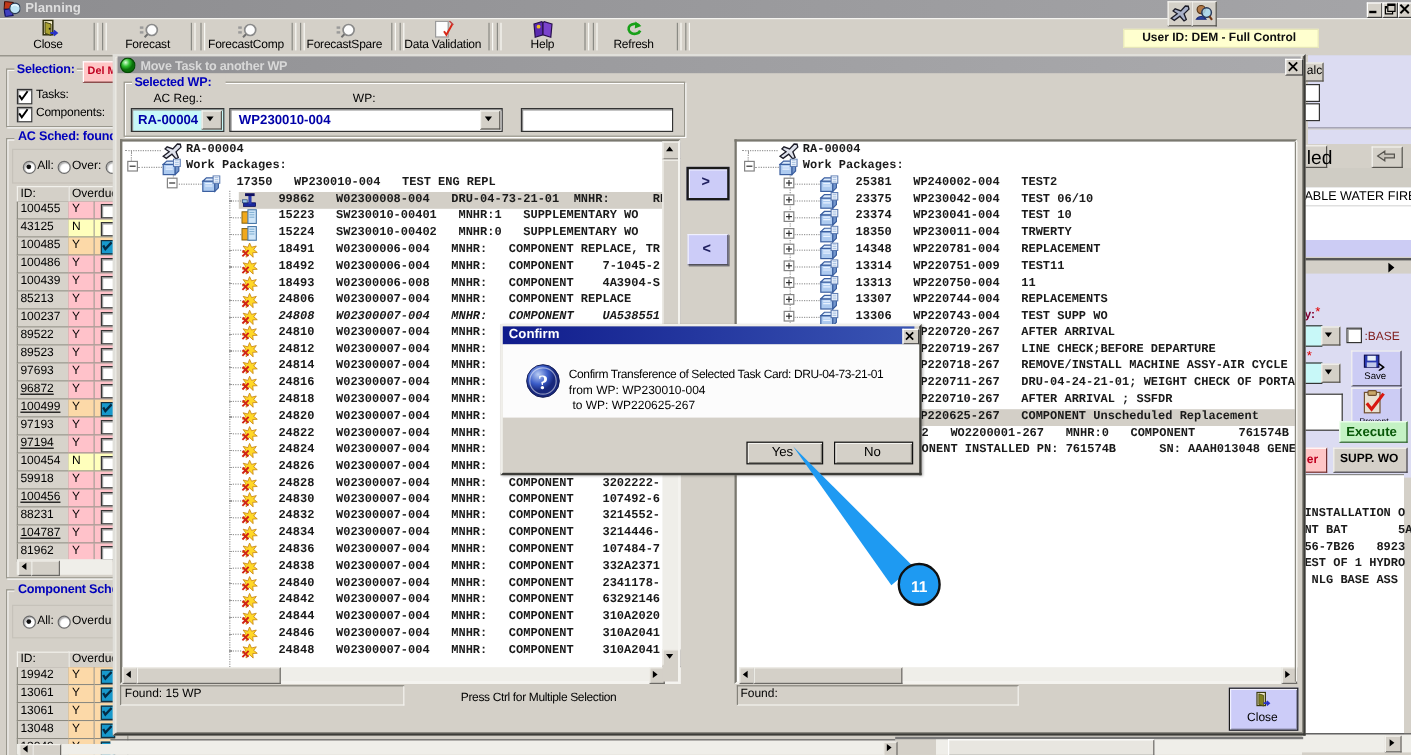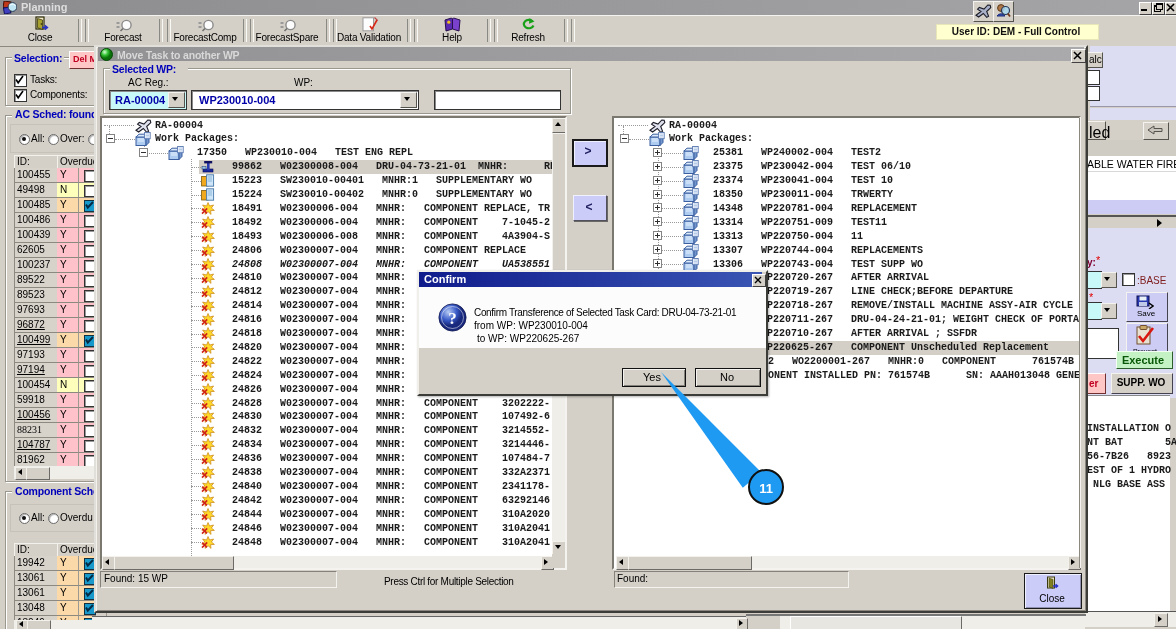--- a/index.html
+++ b/index.html
@@ -128,21 +128,21 @@
 <div class="abs" style="left:17px;top:156px;font-size:10px;">ID:</div>
 <div class="abs" style="left:57px;top:155px;width:38px;height:12px;background:#d4d0c8;border:1px solid;border-color:#f2f1ec #77756d #77756d #f2f1ec;"></div>
 <div class="abs" style="left:60px;top:156px;font-size:10px;white-space:nowrap;">Overdue</div>
 <div class="abs" style="left:14px;top:168px;width:42px;height:14.0px;background:#d7d3cb;border-right:1px solid #8c8a80;border-bottom:1px solid #8c8a80;border-left:1px solid #8c8a80;"></div>
 <div class="abs" style="left:17px;top:169px;font-size:10px;">100455</div>
 <div class="abs" style="left:57px;top:168px;width:21px;height:14.0px;background:#ffc2ca;border-right:1px solid #9c9a90;border-bottom:1px solid #8c8a80;"></div>
 <div class="abs" style="left:60px;top:169px;font-size:10px;">Y</div>
 <div class="abs" style="left:79px;top:168px;width:17px;height:14.0px;background:#ffc2ca;border-bottom:1px solid #8c8a80;"></div>
 <div class="abs" style="left:84px;top:170px;width:10px;height:10px;background:#fff;border:1px solid #333;box-shadow:inset 1px 1px 0 #999;"></div>
 <div class="abs" style="left:14px;top:183.0px;width:42px;height:14.0px;background:#d7d3cb;border-right:1px solid #8c8a80;border-bottom:1px solid #8c8a80;border-left:1px solid #8c8a80;"></div>
-<div class="abs" style="left:17px;top:184.0px;font-size:10px;">49498</div>
+<div class="abs" style="left:17px;top:184.0px;font-size:10px;">43125</div>
 <div class="abs" style="left:57px;top:183.0px;width:21px;height:14.0px;background:#ffffbc;border-right:1px solid #9c9a90;border-bottom:1px solid #8c8a80;"></div>
 <div class="abs" style="left:60px;top:184.0px;font-size:10px;">N</div>
 <div class="abs" style="left:79px;top:183.0px;width:17px;height:14.0px;background:#ffffbc;border-bottom:1px solid #8c8a80;"></div>
 <div class="abs" style="left:84px;top:185.0px;width:10px;height:10px;background:#fff;border:1px solid #333;box-shadow:inset 1px 1px 0 #999;"></div>
 <div class="abs" style="left:14px;top:198.0px;width:42px;height:14.0px;background:#d7d3cb;border-right:1px solid #8c8a80;border-bottom:1px solid #8c8a80;border-left:1px solid #8c8a80;"></div>
 <div class="abs" style="left:17px;top:199.0px;font-size:10px;">100485</div>
 <div class="abs" style="left:57px;top:198.0px;width:21px;height:14.0px;background:#fcd9a8;border-right:1px solid #9c9a90;border-bottom:1px solid #8c8a80;"></div>
 <div class="abs" style="left:60px;top:199.0px;font-size:10px;">Y</div>
 <div class="abs" style="left:79px;top:198.0px;width:17px;height:14.0px;background:#fcd9a8;border-bottom:1px solid #8c8a80;"></div>
 <div class="abs" style="left:84px;top:200.0px;width:10px;height:10px;background:#1899cc;border:1px solid #15303f;">
@@ -156,21 +156,21 @@
 <div class="abs" style="left:60px;top:214.0px;font-size:10px;">Y</div>
 <div class="abs" style="left:79px;top:213.0px;width:17px;height:14.0px;background:#ffc2ca;border-bottom:1px solid #8c8a80;"></div>
 <div class="abs" style="left:84px;top:215.0px;width:10px;height:10px;background:#fff;border:1px solid #333;box-shadow:inset 1px 1px 0 #999;"></div>
 <div class="abs" style="left:14px;top:228.0px;width:42px;height:14.0px;background:#d7d3cb;border-right:1px solid #8c8a80;border-bottom:1px solid #8c8a80;border-left:1px solid #8c8a80;"></div>
 <div class="abs" style="left:17px;top:229.0px;font-size:10px;">100439</div>
 <div class="abs" style="left:57px;top:228.0px;width:21px;height:14.0px;background:#ffc2ca;border-right:1px solid #9c9a90;border-bottom:1px solid #8c8a80;"></div>
 <div class="abs" style="left:60px;top:229.0px;font-size:10px;">Y</div>
 <div class="abs" style="left:79px;top:228.0px;width:17px;height:14.0px;background:#ffc2ca;border-bottom:1px solid #8c8a80;"></div>
 <div class="abs" style="left:84px;top:230.0px;width:10px;height:10px;background:#fff;border:1px solid #333;box-shadow:inset 1px 1px 0 #999;"></div>
 <div class="abs" style="left:14px;top:243.0px;width:42px;height:14.0px;background:#d7d3cb;border-right:1px solid #8c8a80;border-bottom:1px solid #8c8a80;border-left:1px solid #8c8a80;"></div>
-<div class="abs" style="left:17px;top:244.0px;font-size:10px;">62605</div>
+<div class="abs" style="left:17px;top:244.0px;font-size:10px;">85213</div>
 <div class="abs" style="left:57px;top:243.0px;width:21px;height:14.0px;background:#ffc2ca;border-right:1px solid #9c9a90;border-bottom:1px solid #8c8a80;"></div>
 <div class="abs" style="left:60px;top:244.0px;font-size:10px;">Y</div>
 <div class="abs" style="left:79px;top:243.0px;width:17px;height:14.0px;background:#ffc2ca;border-bottom:1px solid #8c8a80;"></div>
 <div class="abs" style="left:84px;top:245.0px;width:10px;height:10px;background:#fff;border:1px solid #333;box-shadow:inset 1px 1px 0 #999;"></div>
 <div class="abs" style="left:14px;top:258.0px;width:42px;height:14.0px;background:#d7d3cb;border-right:1px solid #8c8a80;border-bottom:1px solid #8c8a80;border-left:1px solid #8c8a80;"></div>
 <div class="abs" style="left:17px;top:259.0px;font-size:10px;">100237</div>
 <div class="abs" style="left:57px;top:258.0px;width:21px;height:14.0px;background:#ffc2ca;border-right:1px solid #9c9a90;border-bottom:1px solid #8c8a80;"></div>
 <div class="abs" style="left:60px;top:259.0px;font-size:10px;">Y</div>
 <div class="abs" style="left:79px;top:258.0px;width:17px;height:14.0px;background:#ffc2ca;border-bottom:1px solid #8c8a80;"></div>
 <div class="abs" style="left:84px;top:260.0px;width:10px;height:10px;background:#fff;border:1px solid #333;box-shadow:inset 1px 1px 0 #999;"></div>
@@ -232,21 +232,21 @@
 <div class="abs" style="left:60px;top:394.0px;font-size:10px;">Y</div>
 <div class="abs" style="left:79px;top:393.0px;width:17px;height:14.0px;background:#ffc2ca;border-bottom:1px solid #8c8a80;"></div>
 <div class="abs" style="left:84px;top:395.0px;width:10px;height:10px;background:#fff;border:1px solid #333;box-shadow:inset 1px 1px 0 #999;"></div>
 <div class="abs" style="left:14px;top:408.0px;width:42px;height:14.0px;background:#d7d3cb;border-right:1px solid #8c8a80;border-bottom:1px solid #8c8a80;border-left:1px solid #8c8a80;"></div>
 <div class="abs" style="left:17px;top:409.0px;font-size:10px;text-decoration:underline;">100456</div>
 <div class="abs" style="left:57px;top:408.0px;width:21px;height:14.0px;background:#ffc2ca;border-right:1px solid #9c9a90;border-bottom:1px solid #8c8a80;"></div>
 <div class="abs" style="left:60px;top:409.0px;font-size:10px;">Y</div>
 <div class="abs" style="left:79px;top:408.0px;width:17px;height:14.0px;background:#ffc2ca;border-bottom:1px solid #8c8a80;"></div>
 <div class="abs" style="left:84px;top:410.0px;width:10px;height:10px;background:#fff;border:1px solid #333;box-shadow:inset 1px 1px 0 #999;"></div>
 <div class="abs" style="left:14px;top:423.0px;width:42px;height:14.0px;background:#d7d3cb;border-right:1px solid #8c8a80;border-bottom:1px solid #8c8a80;border-left:1px solid #8c8a80;"></div>
-<div class="abs" style="left:17px;top:424.0px;font-size:10px;font-family:Liberation Serif, serif;">88231</div>
+<div class="abs" style="left:17px;top:424.0px;font-size:10px;">88231</div>
 <div class="abs" style="left:57px;top:423.0px;width:21px;height:14.0px;background:#ffc2ca;border-right:1px solid #9c9a90;border-bottom:1px solid #8c8a80;"></div>
 <div class="abs" style="left:60px;top:424.0px;font-size:10px;">Y</div>
 <div class="abs" style="left:79px;top:423.0px;width:17px;height:14.0px;background:#ffc2ca;border-bottom:1px solid #8c8a80;"></div>
 <div class="abs" style="left:84px;top:425.0px;width:10px;height:10px;background:#fff;border:1px solid #333;box-shadow:inset 1px 1px 0 #999;"></div>
 <div class="abs" style="left:14px;top:438.0px;width:42px;height:14.0px;background:#d7d3cb;border-right:1px solid #8c8a80;border-bottom:1px solid #8c8a80;border-left:1px solid #8c8a80;"></div>
 <div class="abs" style="left:17px;top:439.0px;font-size:10px;text-decoration:underline;">104787</div>
 <div class="abs" style="left:57px;top:438.0px;width:21px;height:14.0px;background:#ffc2ca;border-right:1px solid #9c9a90;border-bottom:1px solid #8c8a80;"></div>
 <div class="abs" style="left:60px;top:439.0px;font-size:10px;">Y</div>
 <div class="abs" style="left:79px;top:438.0px;width:17px;height:14.0px;background:#ffc2ca;border-bottom:1px solid #8c8a80;"></div>
 <div class="abs" style="left:84px;top:440.0px;width:10px;height:10px;background:#fff;border:1px solid #333;box-shadow:inset 1px 1px 0 #999;"></div>

